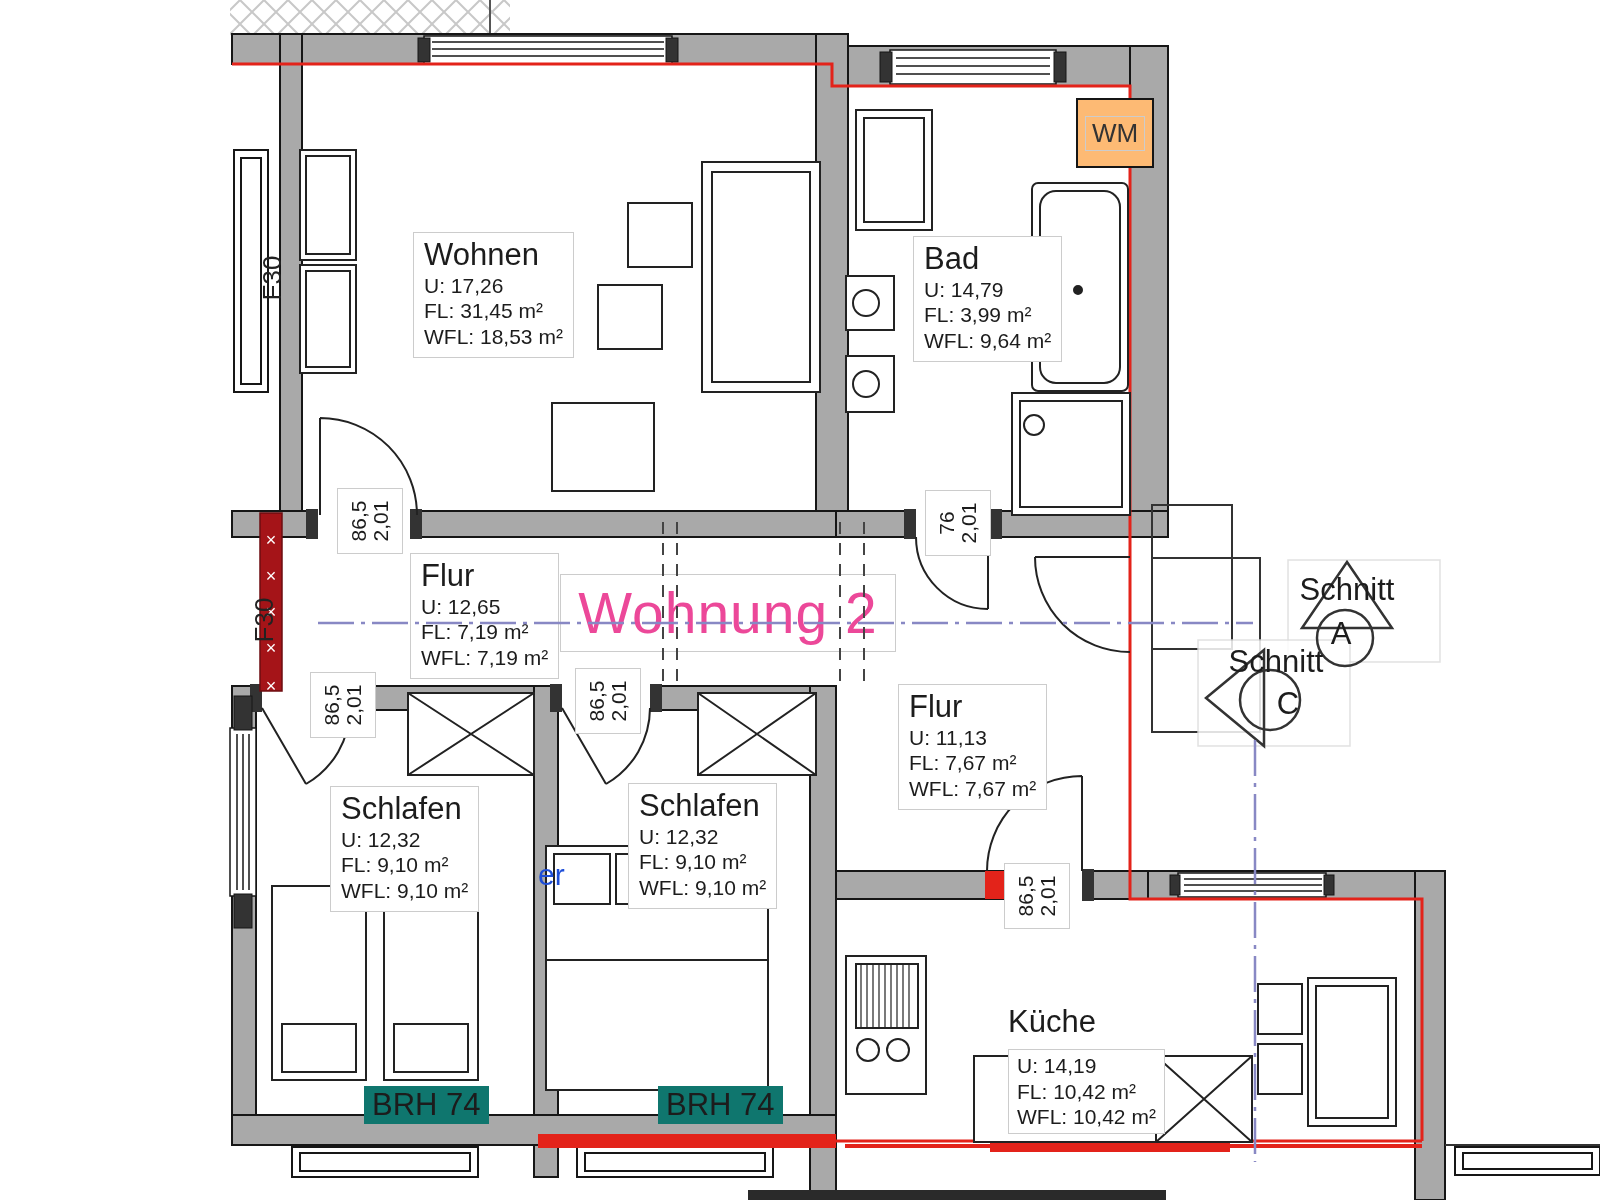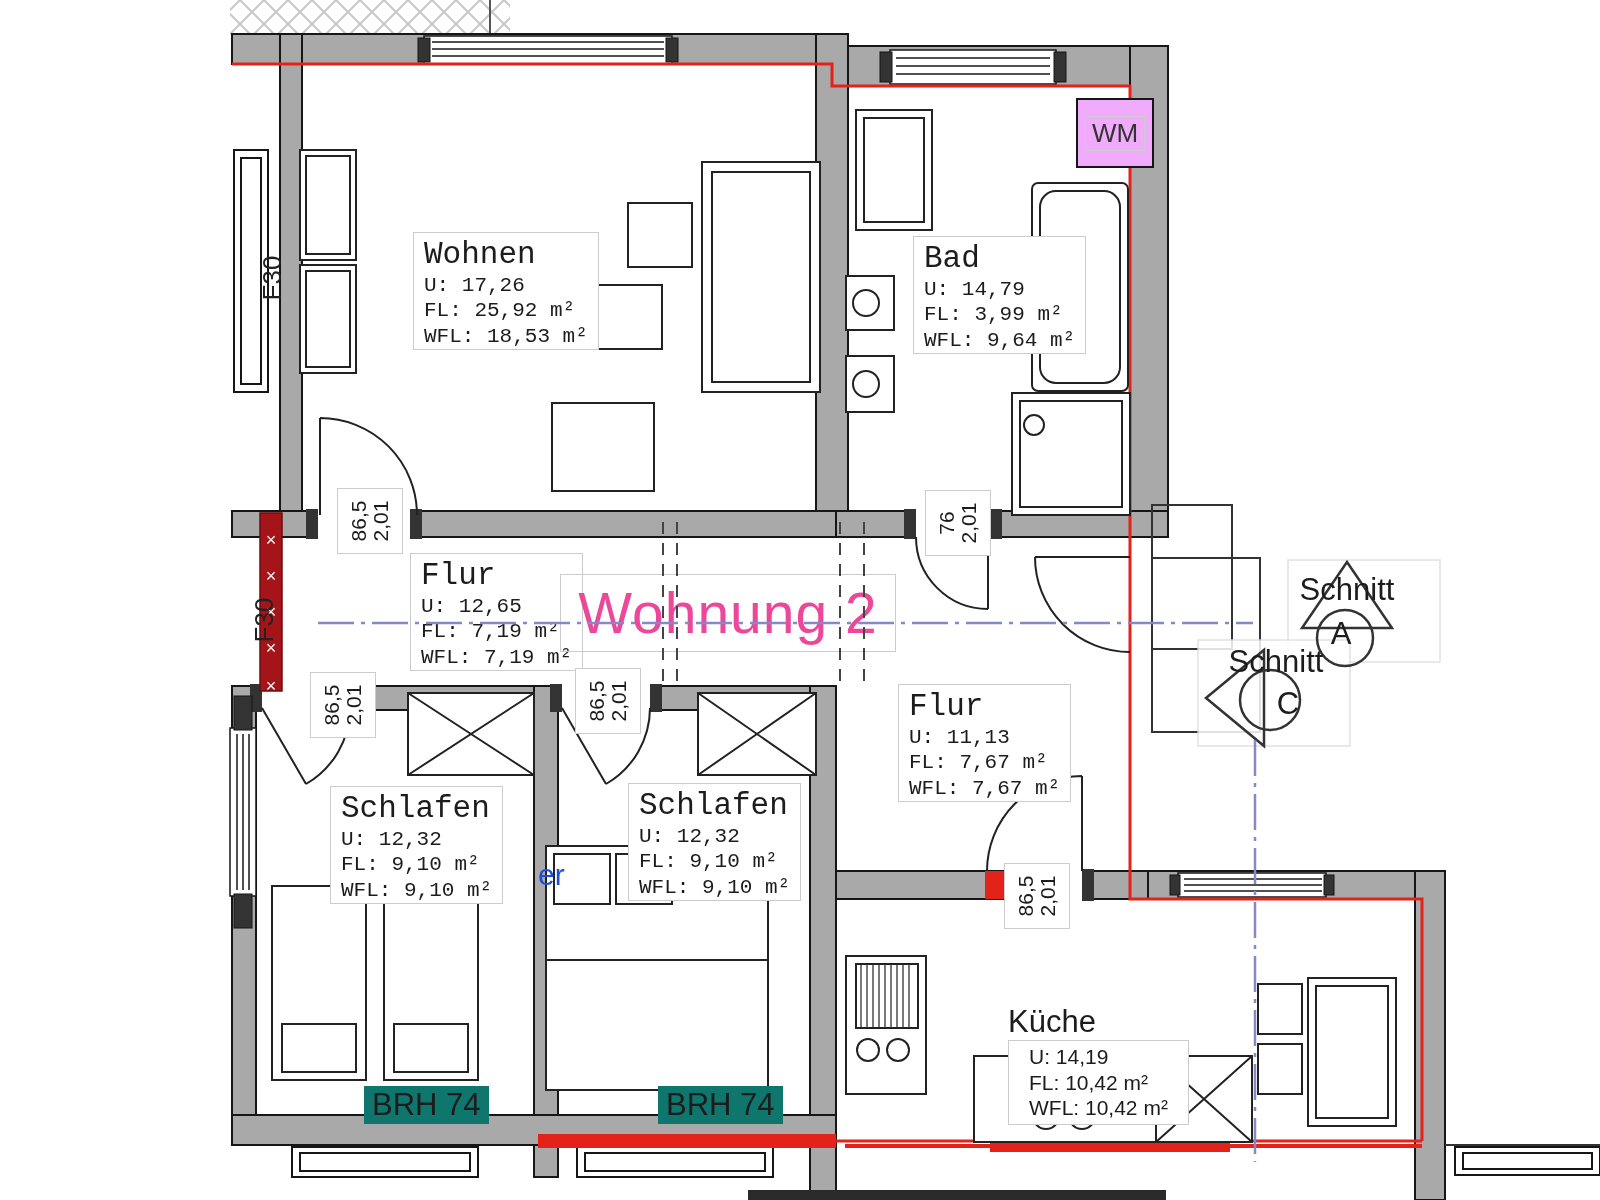--- a/index.html
+++ b/index.html
@@ -2,39 +2,39 @@
 <html><head>
 <meta charset="utf-8">
 <style>
   html,body{margin:0;padding:0;background:#fff;}
   .stage{position:relative;width:1600px;height:1200px;background:#ffffff;overflow:hidden;
          font-family:"Liberation Sans",sans-serif;color:#1c1c1c;}
   svg{position:absolute;left:0;top:0;}
   #plan{z-index:0;}
   #overlay{z-index:20;pointer-events:none;}
   .lbl{position:absolute;z-index:10;}
-  .rlabel{background:#fff;border:1.5px solid #ccc;padding:4px 10px 0 10px;font-family:Liberation Mono, monospace;}
+  .rlabel{background:#fff;border:1.5px solid #ccc;padding:4px 10px 8px 10px;}
   .rname{font-size:31px;line-height:1.15;}
   .rline{font-size:21px;line-height:1.22;white-space:nowrap;}
   .title-box{width:334px;height:76px;border:1.5px solid #ccc;display:flex;align-items:center;
              justify-content:center;font-size:57px;letter-spacing:1px;color:#ec4899;background:transparent;}
   .dlabel{width:64px;height:64px;}
   .dinner{width:64px;height:64px;transform:rotate(-90deg);display:flex;flex-direction:column;
           align-items:center;justify-content:center;background:#fff;border:1px solid #ccc;
           font-size:21px;line-height:1.05;}
   .vtext{width:80px;height:30px;transform:rotate(-90deg);font-size:26px;display:flex;
          align-items:center;justify-content:center;color:#222;}
   .brh{font-size:31px;background:#0f766e;padding:1px 8px;margin-left:28px;}
-  .wm-box{width:74px;height:66px;border:2.5px solid #151515;background:#f0abfc;display:flex;
+  .wm-box{width:74px;height:66px;border:2.5px solid #151515;background:#fdba74;display:flex;
           align-items:center;justify-content:center;}
   .wm-box span{border:1px solid #ccc;padding:1px 6px;font-size:26px;color:#333;}
   .sect{font-size:31px;transform:translateX(-50%);white-space:nowrap;}
   .frag{font-size:30px;color:#1d4ed8;}
   .kname{font-size:31px;background:transparent;}
-  .kdetails{background:#fff;border:1.5px solid #ccc;padding:3px 20px;}
+  .kdetails{background:#fff;border:1.5px solid #ccc;padding:3px 8px;margin-top:9px;}
 </style>
 </head>
 <body>
 
 <div class="stage">
 
 <svg id="plan" width="1600" height="1200" viewBox="0 0 1600 1200">
   <defs>
     <pattern id="hatch" width="24" height="24" patternUnits="userSpaceOnUse">
       <path d="M0,24 L24,0" stroke="#c8c8c8" stroke-width="2" fill="none"></path>
@@ -237,21 +237,21 @@
 
   <g>
     <rect x="748" y="1190" width="418" height="10" fill="#2a2a2a"></rect>
     <line x1="845" y1="1146" x2="1422" y2="1146" stroke="#e3231a" stroke-width="4"></line>
   </g>
 </svg>
 
 <div class="lbl rlabel" style="left:413px;top:232px;">
   <div class="rname">Wohnen</div>
   <div class="rline">U: 17,26</div>
-  <div class="rline">FL: 25,92 m²</div>
+  <div class="rline">FL: 31,45 m²</div>
   <div class="rline">WFL: 18,53 m²</div>
 </div>
 
 <div class="lbl rlabel" style="left:913px;top:236px;">
   <div class="rname">Bad</div>
   <div class="rline">U: 14,79</div>
   <div class="rline">FL: 3,99 m²</div>
   <div class="rline">WFL: 9,64 m²</div>
 </div>
 

